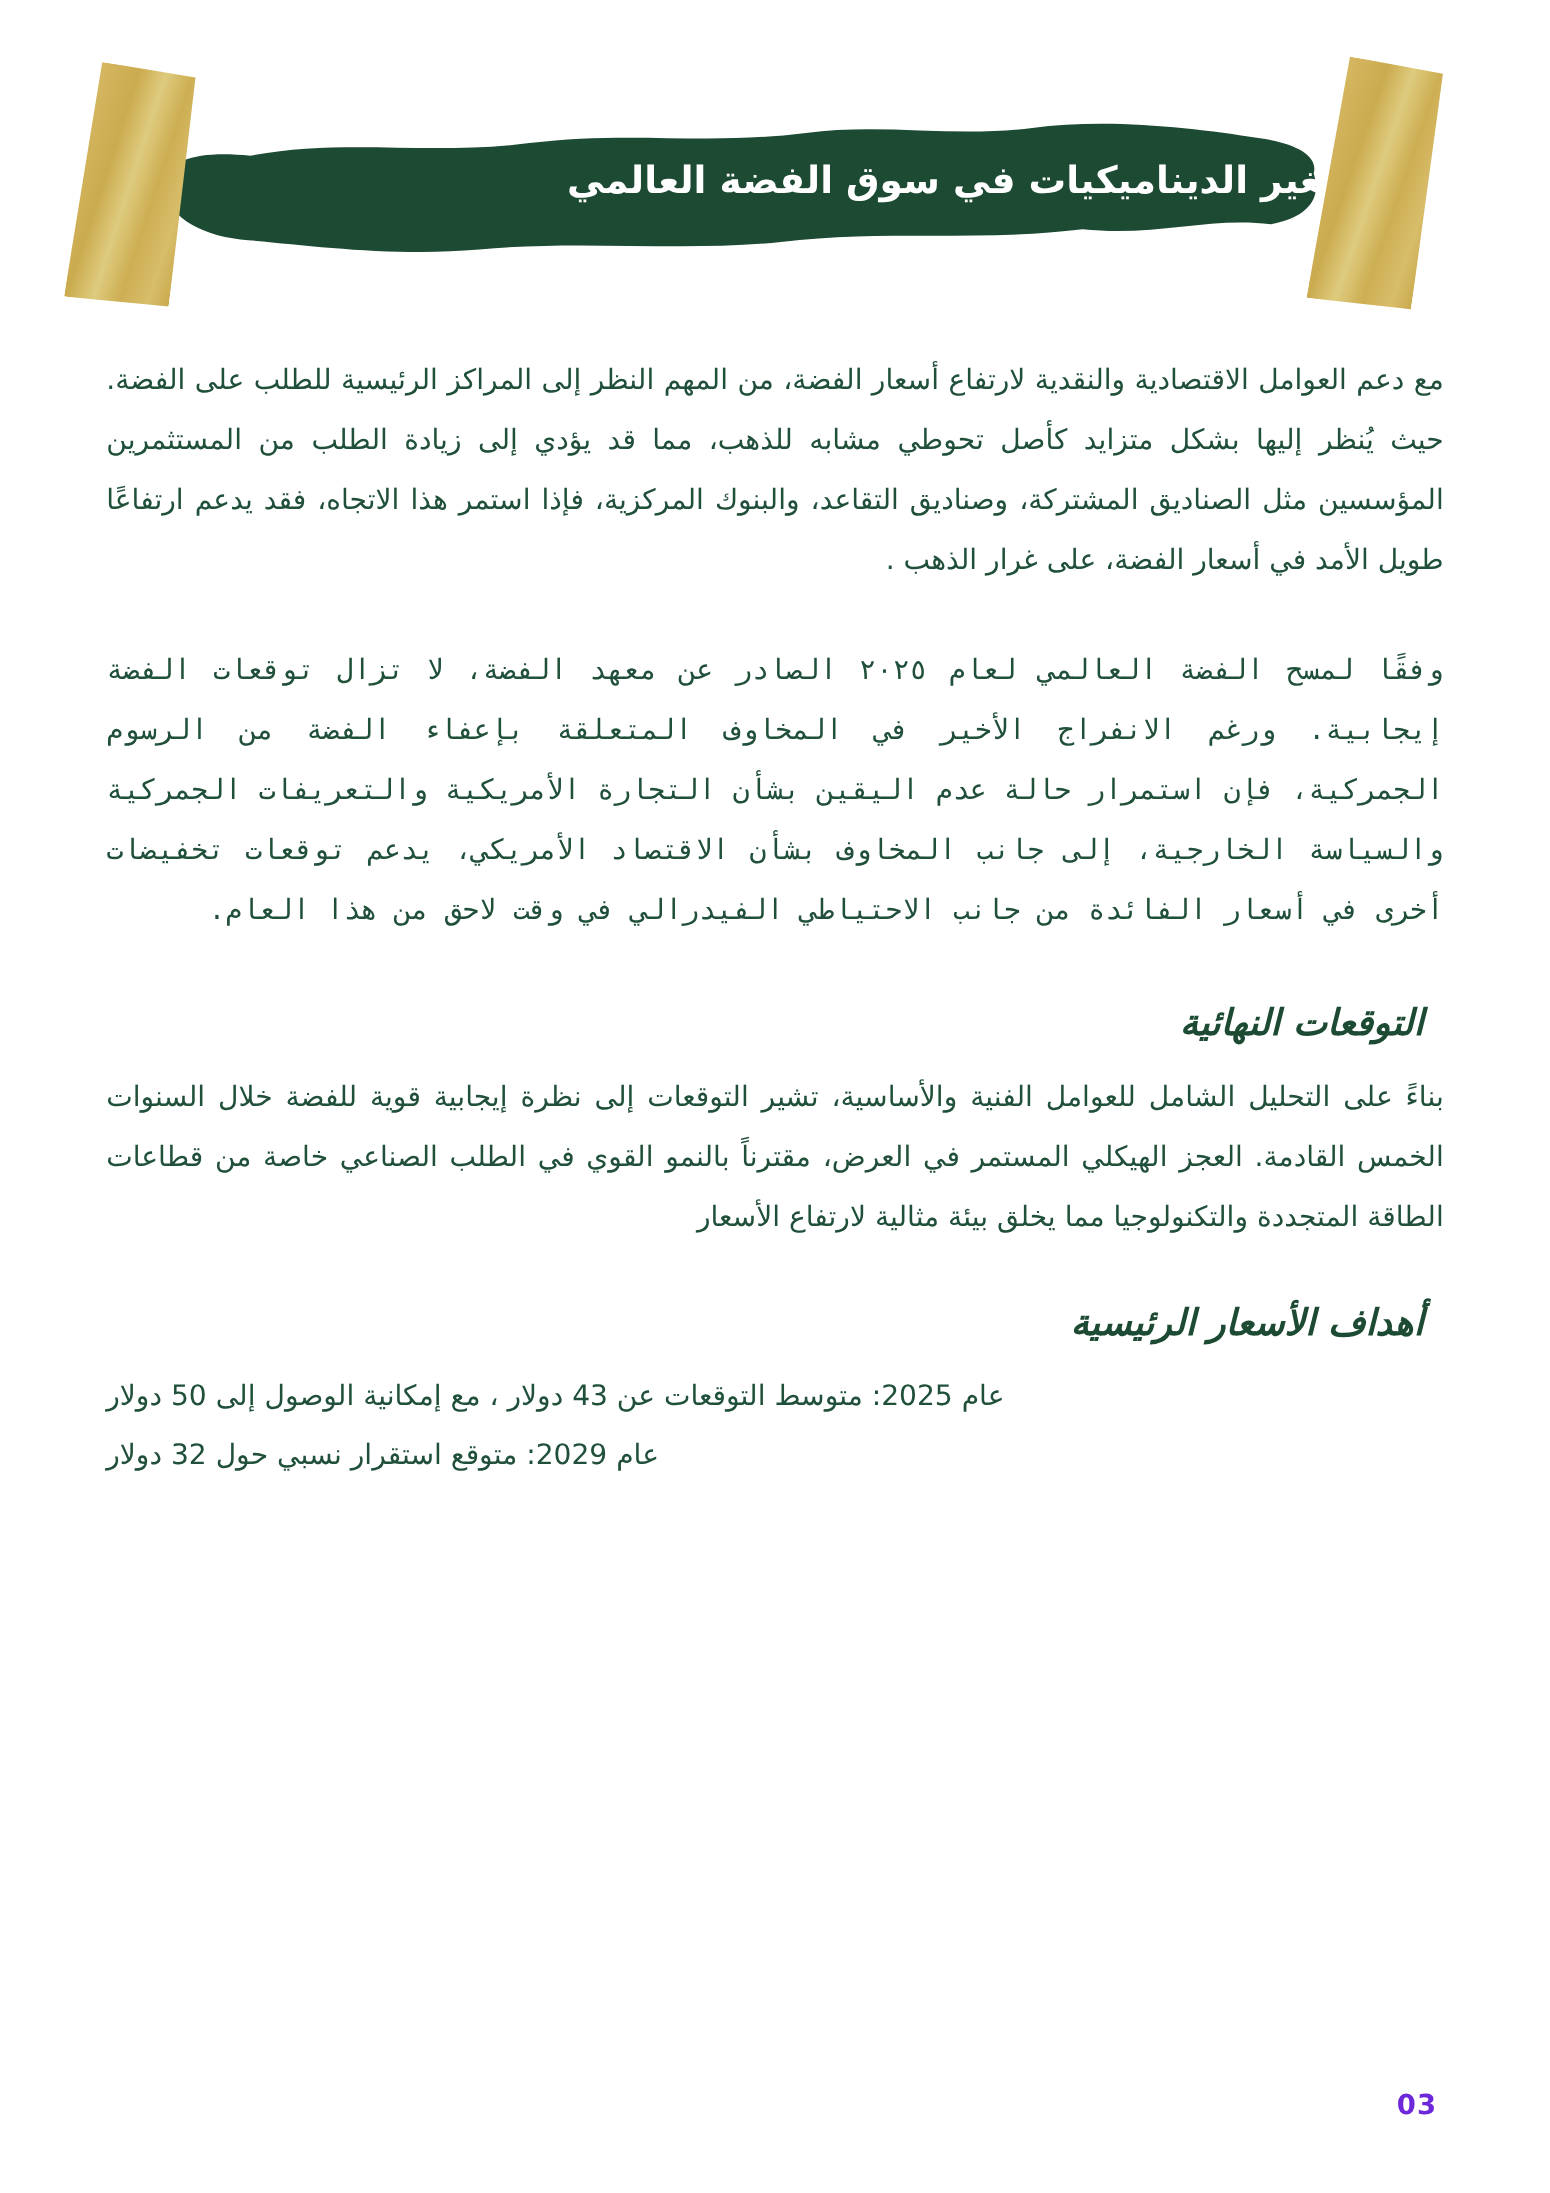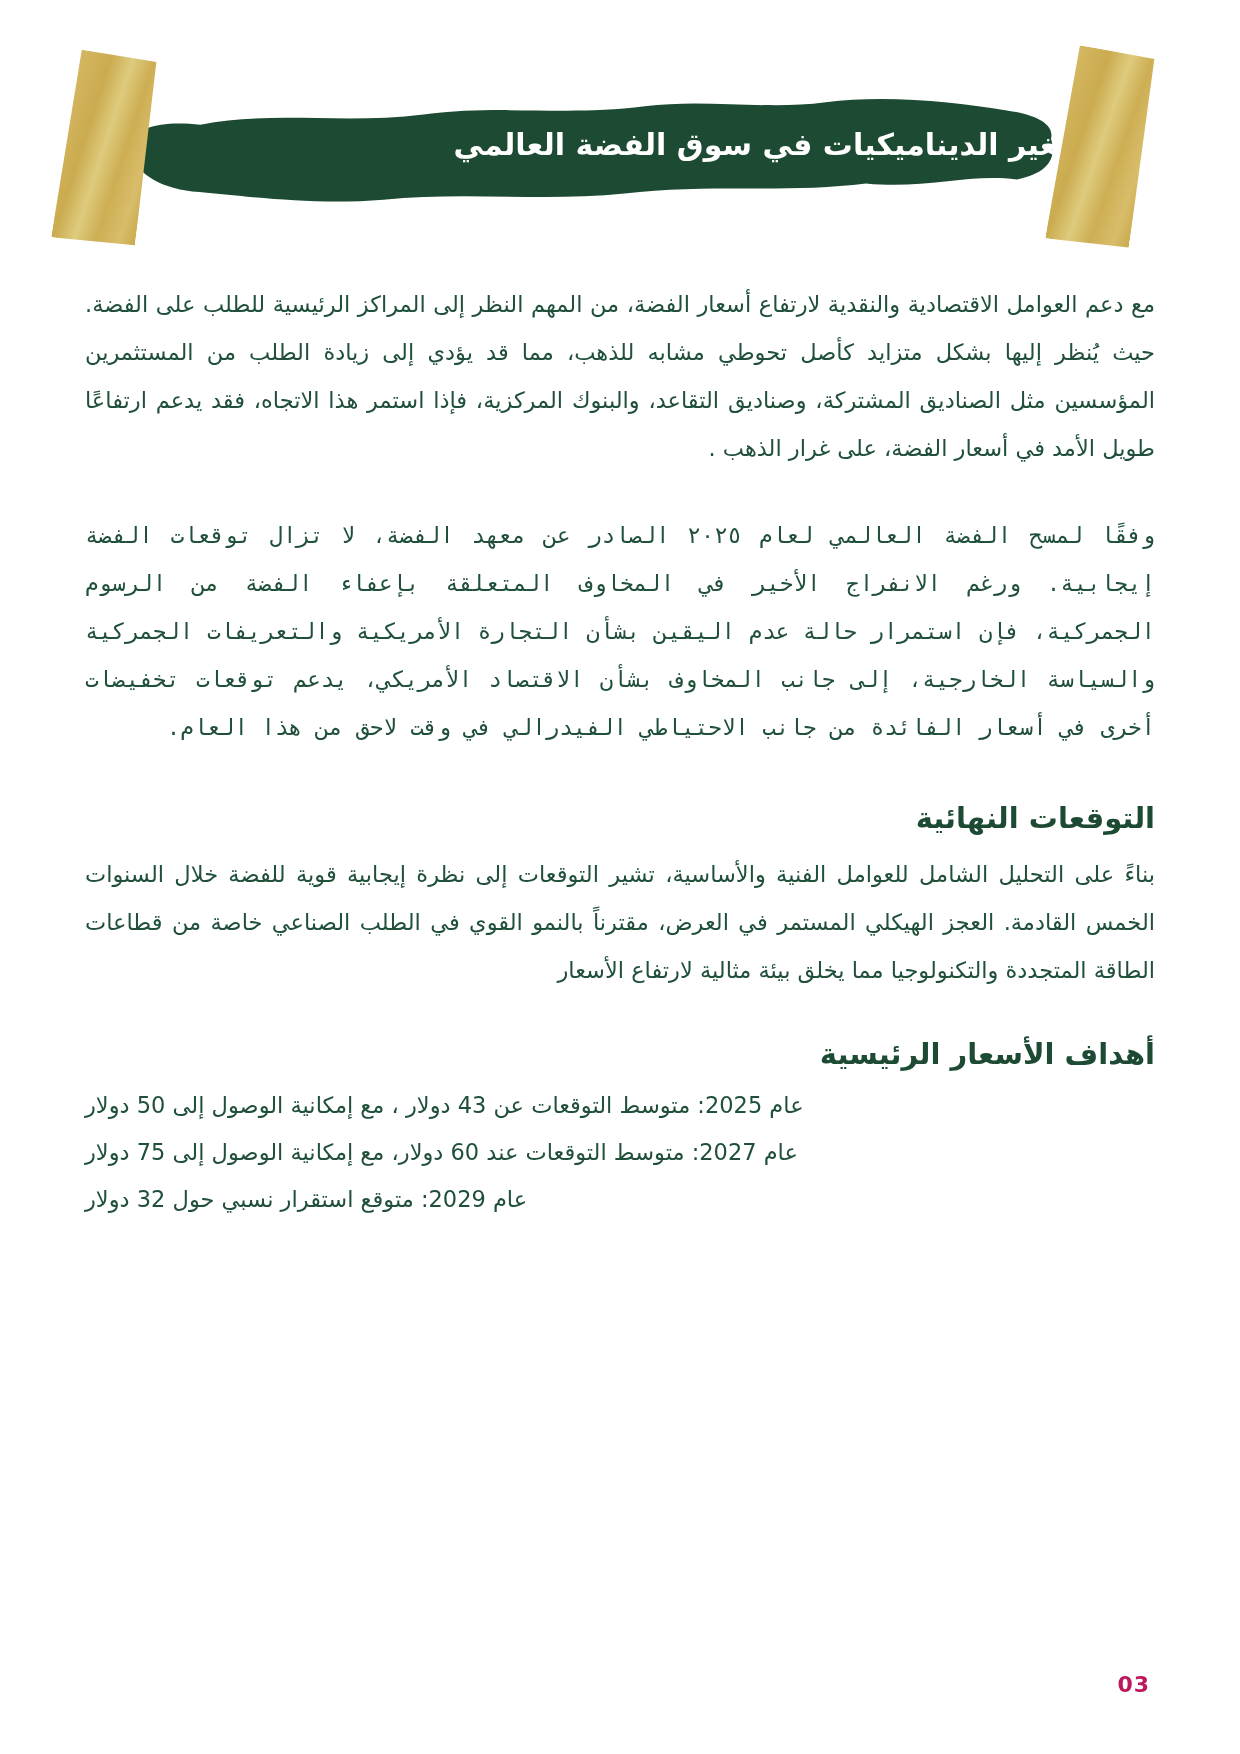--- a/index.html
+++ b/index.html
@@ -63,45 +63,46 @@
     font-size: 22.5px;
     line-height: 48px;
     text-align: justify;
     text-align-last: right;
   }
   .par-1 { margin-top: 280px; }
   .par-2 { margin-top: 41px; font-family: Liberation Mono, monospace; }
   .par-3 { margin-top: 12px; }
 
   .section-heading {
-    margin: 0;
+    margin: 16px;
     font-size: 29px;
     line-height: 40px;
     font-weight: bold;
     color: #1c4a33;
     text-align: right;
+    font-style: italic;
   }
   .heading-1 { margin-top: 45px; }
   .heading-2 { margin-top: 40px; }
 
   .targets { margin-top: 8px; }
   .target-line {
     margin: 0;
     font-size: 22.5px;
     line-height: 47px;
     text-align: left;
   }
 
   .page-number {
     position: absolute;
     top: 1672px;
     right: 90px;
     font-size: 22px;
     font-weight: bold;
-    color: #be185d;
+    color: #6d28d9;
     letter-spacing: 1px;
   }
 </style>
 </head>
 <body>
 
 <div class="page">
 
   <svg class="banner-brush" viewBox="0 0 935 140" preserveAspectRatio="none" aria-hidden="true">
     <path d="M10,62
@@ -131,21 +132,20 @@
     <p class="body-par par-2">وفقًا لمسح الفضة العالمي لعام ٢٠٢٥ الصادر عن معهد الفضة، لا تزال توقعات الفضة إيجابية. ورغم الانفراج الأخير في المخاوف المتعلقة بإعفاء الفضة من الرسوم الجمركية، فإن استمرار حالة عدم اليقين بشأن التجارة الأمريكية والتعريفات الجمركية والسياسة الخارجية، إلى جانب المخاوف بشأن الاقتصاد الأمريكي، يدعم توقعات تخفيضات أخرى في أسعار الفائدة من جانب الاحتياطي الفيدرالي في وقت لاحق من هذا العام.</p>
 
     <h2 class="section-heading heading-1">التوقعات النهائية</h2>
 
     <p class="body-par par-3">بناءً على التحليل الشامل للعوامل الفنية والأساسية، تشير التوقعات إلى نظرة إيجابية قوية للفضة خلال السنوات الخمس القادمة. العجز الهيكلي المستمر في العرض، مقترناً بالنمو القوي في الطلب الصناعي خاصة من قطاعات الطاقة المتجددة والتكنولوجيا مما يخلق بيئة مثالية لارتفاع الأسعار</p>
 
     <h2 class="section-heading heading-2">أهداف الأسعار الرئيسية</h2>
 
     <div class="targets">
       <p class="target-line">عام 2025: متوسط التوقعات عن 43 دولار ، مع إمكانية الوصول إلى 50 دولار</p>
-      <p class="target-line">عام 2027: متوسط التوقعات عند 60 دولار، مع إمكانية الوصول إلى 75 دولار</p>
       <p class="target-line">عام 2029: متوقع استقرار نسبي حول 32 دولار</p>
     </div>
 
   </div>
 
   <div class="page-number">03</div>
 
 </div>
 
 </body></html>

